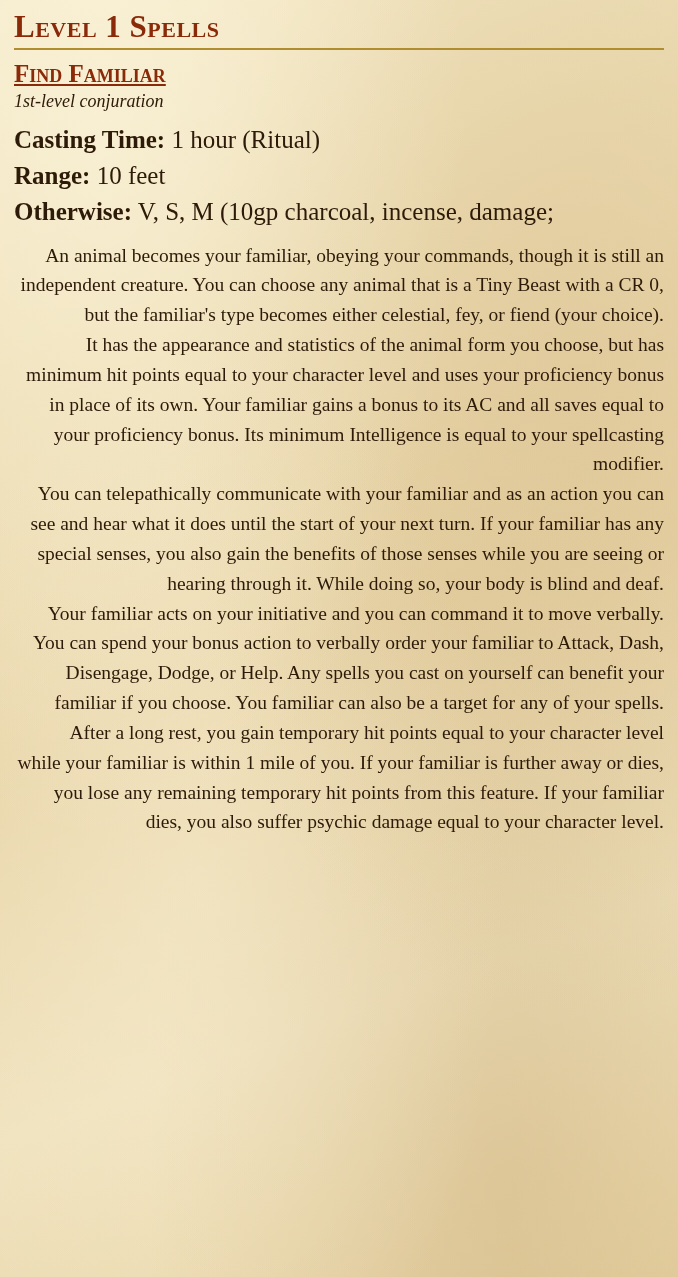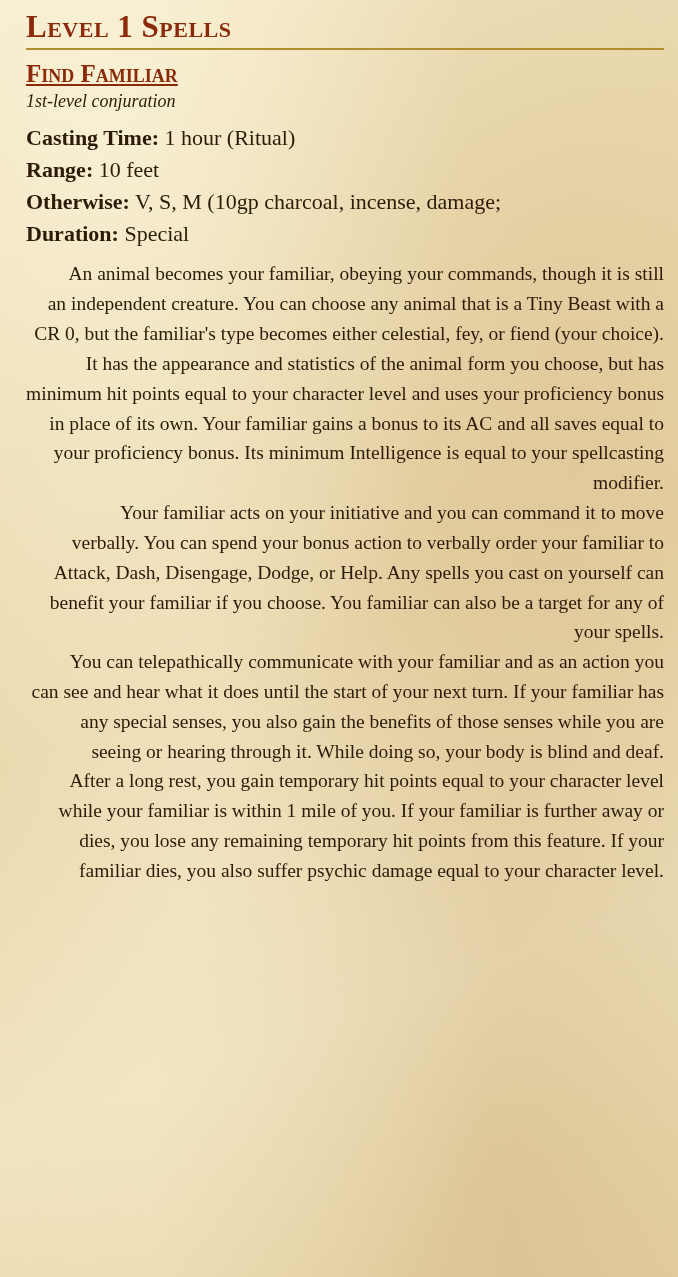--- a/index.html
+++ b/index.html
@@ -14,21 +14,21 @@
     background-image:
       radial-gradient(ellipse at 15% 8%, rgba(255,250,230,0.55) 0%, rgba(255,250,230,0) 45%),
       radial-gradient(ellipse at 85% 30%, rgba(214,186,137,0.45) 0%, rgba(214,186,137,0) 50%),
       radial-gradient(ellipse at 30% 70%, rgba(247,235,205,0.5) 0%, rgba(247,235,205,0) 45%),
       radial-gradient(ellipse at 75% 95%, rgba(206,178,128,0.5) 0%, rgba(206,178,128,0) 50%),
       linear-gradient(160deg, #f3e7c4 0%, #ecdcb2 25%, #e8d5a8 50%, #f0e3bf 75%, #e7d3a4 100%);
     font-family: "Liberation Serif", serif;
     color: #2d1a08;
   }
   .page {
-    padding: 10px 14px 0 26px;
+    padding: 10px 14px 0 14px;
     box-sizing: border-box;
     width: 678px;
   }
   .section-title {
     font-family: "Liberation Serif", serif;
     font-variant: small-caps;
     font-size: 31px;
     font-weight: bold;
     color: #8a2a09;
     letter-spacing: 0.5px;
@@ -51,21 +51,21 @@
     line-height: 1.15;
     text-decoration: underline;
   }
   .spell-sub {
     font-style: italic;
     font-size: 18px;
     margin: 2px 0 10px 0;
     color: #2d1a08;
   }
   .stat-line {
-    font-size: 22px;
+    font-size: 25px;
     line-height: 1.45;
     margin: 0;
     color: #2d1a08;
   }
   .stat-line b {
     font-weight: bold;
   }
   .stat-cont {
     display: block;
     padding-left: 26px;
@@ -90,24 +90,23 @@
   <h1 class="section-title">Level 1 Spells</h1>
   <div class="title-rule"></div>
 
   <h2 class="spell-name">Find Familiar</h2>
   <div class="spell-sub">1st-level conjuration</div>
 
   <div class="stats">
     <p class="stat-line"><b>Casting Time:</b><span> 1 hour (Ritual)</span></p>
     <p class="stat-line"><b>Range:</b><span> 10 feet</span></p>
     <p class="stat-line"><b>Otherwise:</b><span> V, S, M (10gp charcoal, incense, damage;</span></p>
-    <p class="stat-line"><b>Duration:</b><span> Special</span></p>
   </div>
 
   <div class="body-text">
     <p>An animal becomes your familiar, obeying your commands, though it is still an independent creature. You can choose any animal that is a Tiny Beast with a CR 0, but the familiar's type becomes either celestial, fey, or fiend (your choice).</p>
     <p>It has the appearance and statistics of the animal form you choose, but has minimum hit points equal to your character level and uses your proficiency bonus in place of its own. Your familiar gains a bonus to its AC and all saves equal to your proficiency bonus. Its minimum Intelligence is equal to your spellcasting modifier.</p>
+    <p>You can telepathically communicate with your familiar and as an action you can see and hear what it does until the start of your next turn. If your familiar has any special senses, you also gain the benefits of those senses while you are seeing or hearing through it. While doing so, your body is blind and deaf.</p>
     <p>Your familiar acts on your initiative and you can command it to move verbally. You can spend your bonus action to verbally order your familiar to Attack, Dash, Disengage, Dodge, or Help. Any spells you cast on yourself can benefit your familiar if you choose. You familiar can also be a target for any of your spells.</p>
-    <p>You can telepathically communicate with your familiar and as an action you can see and hear what it does until the start of your next turn. If your familiar has any special senses, you also gain the benefits of those senses while you are seeing or hearing through it. While doing so, your body is blind and deaf.</p>
     <p>After a long rest, you gain temporary hit points equal to your character level while your familiar is within 1 mile of you. If your familiar is further away or dies, you lose any remaining temporary hit points from this feature. If your familiar dies, you also suffer psychic damage equal to your character level.</p>
   </div>
 
 </div>
 
 </body></html>

